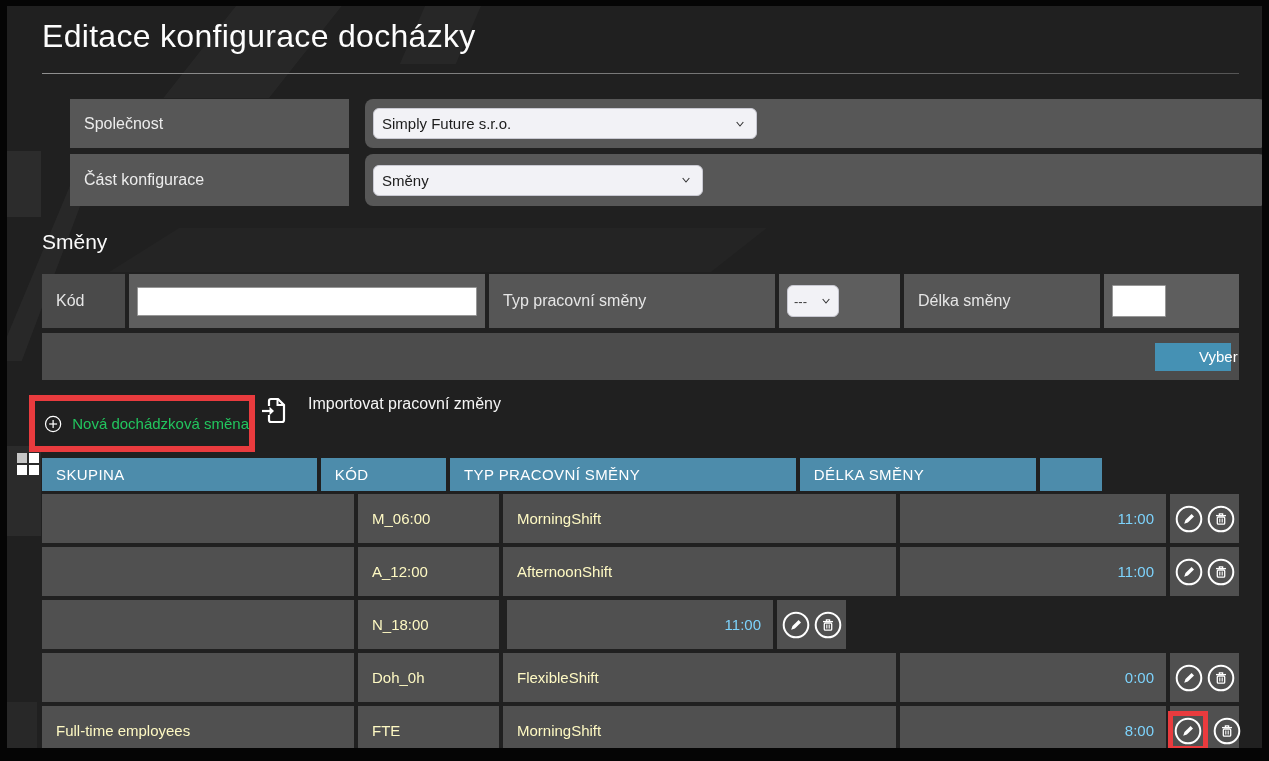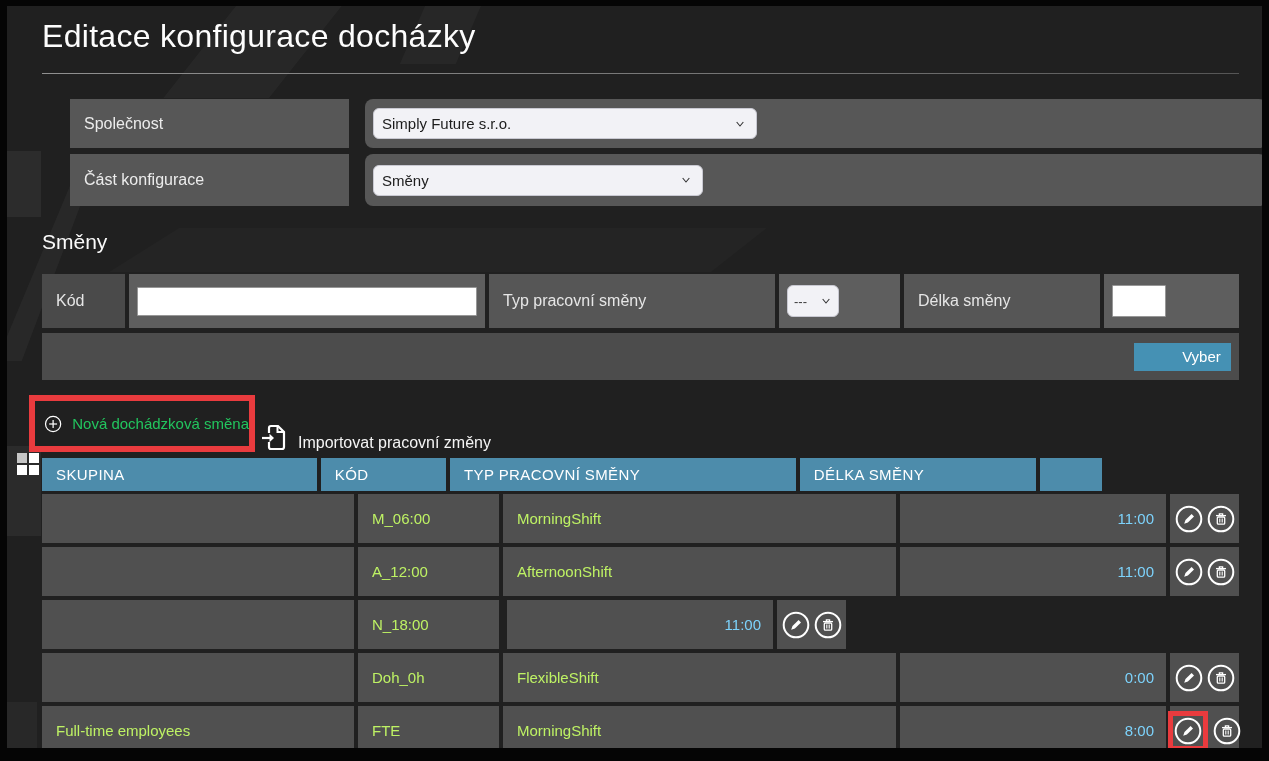--- a/index.html
+++ b/index.html
@@ -39,38 +39,38 @@
   .txt-input{height:29px;background:#fff;border:1px solid #979797;border-radius:1px;outline:none;
     font-size:15px;color:#222;padding:0 6px;}
   .kod-input{width:340px;}
   .delka-input{width:54px;height:32px;}
   .mini-select{width:52px;height:32px;background:#f2f2f6;border:1px solid #c9c9d2;border-radius:6px;
     display:flex;align-items:center;justify-content:space-between;padding:0 6px;}
   .mini-select .dd-text{font-size:13px;color:#3a3a3a;}
   
   .submit-band{position:absolute;left:35px;top:327px;width:1197px;height:47px;background:#4c4c4c;
     display:flex;align-items:center;justify-content:flex-end;padding-right:8px;}
-  .vyber-btn{width:97px;height:28px;background:var(--button-blue,#4591b4);border:none;color:#fff;
+  .vyber-btn{width:76px;height:28px;background:var(--button-blue,#4591b4);border:none;color:#fff;
     font-size:15px;cursor:pointer;padding-left:44px;}
   
   .new-shift-box{position:absolute;left:22px;top:389px;width:226px;height:57px;
     border:6px solid var(--highlight-red,#e93b3e);display:flex;align-items:center;gap:10px;padding-left:9px;cursor:pointer;}
   .new-shift-box .act-label{color:#22c55e;font-size:15px;white-space:nowrap;}
-  .import-group{position:absolute;left:254px;top:389px;height:57px;display:flex;align-items:flex-end;gap:11px;cursor:pointer;}
+  .import-group{position:absolute;left:254px;top:389px;height:57px;display:flex;align-items:flex-start;gap:21px;cursor:pointer;}
   .import-group .act-label{color:#f5f5f5;font-size:16px;}
   
   .grid-handle{position:absolute;left:10px;top:447px;width:22px;height:22px;cursor:pointer;}
   
   .tbl-header{position:absolute;left:35px;top:452px;width:1060px;height:33px;display:flex;}
   .tbl-header .hcell{background:var(--header-blue,#4d8cab);height:33px;display:flex;align-items:center;
     padding-left:14px;color:#fff;font-size:15px;letter-spacing:.4px;}
   .tbl-rows{position:absolute;left:35px;top:488px;width:1197px;}
   .trow{display:flex;margin-bottom:4px;}
   .tcell{background:#505050;height:49px;display:flex;align-items:center;padding-left:14px;
-    color:#bef264;font-size:15px;}
+    color:#fef9c3;font-size:15px;}
   .sp4{width:4px;flex:0 0 4px;}
   .w-skupina{width:312px;}
   .w-kod{width:141px;}
   .w-typ{width:393px;}
   .w-delka{width:266px;justify-content:flex-end;padding-left:0;padding-right:12px;color:#7dd3fc;}
   .w-actions{width:69px;justify-content:center;padding-left:0;gap:4px;}
   .icon-btn{width:28px;height:28px;display:inline-flex;align-items:center;justify-content:center;
     background:transparent;border:none;padding:0;cursor:pointer;}
   .red-wrap{display:inline-flex;border:5px solid var(--highlight-red,#e93b3e);padding:1px;margin-right:1px;}
 </style>

